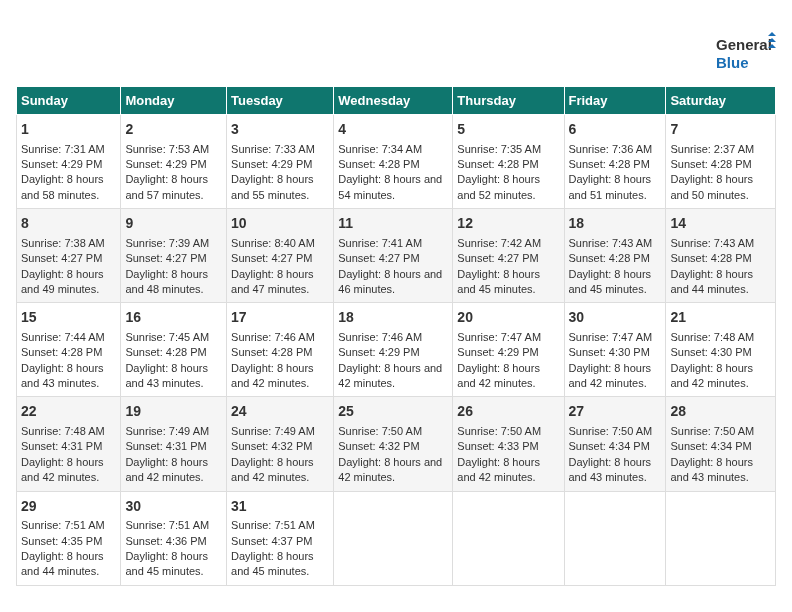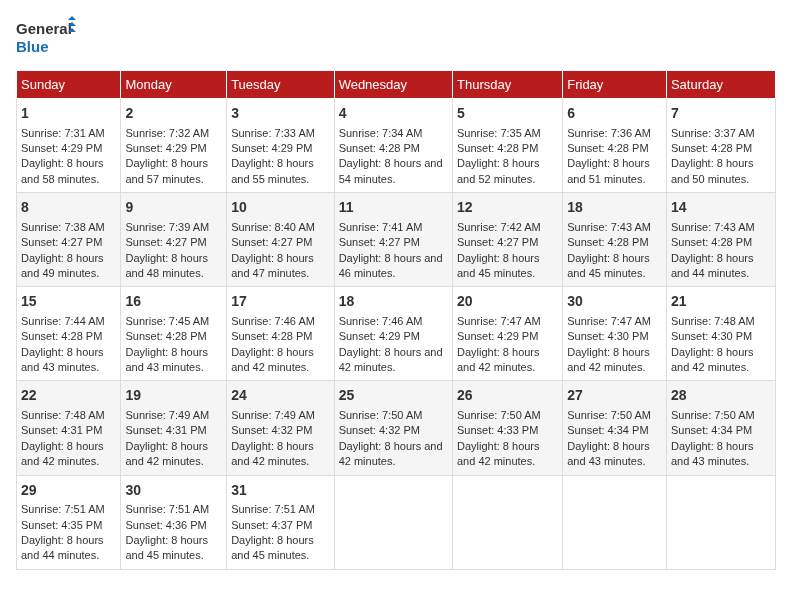--- a/index.html
+++ b/index.html
@@ -5,23 +5,24 @@
     * { box-sizing: border-box; margin: 0; padding: 0; }
     body {
       font-family: Arial, sans-serif;
       background: #fff;
       width: 792px;
       min-height: 612px;
       padding: 16px;
     }
     .header-area {
       display: flex;
-      justify-content: flex-start;
+      justify-content: flex-end;
       align-items: flex-start;
       margin-bottom: 10px;
+      margin-top: 16px;
     }
     .logo {
       display: flex;
       align-items: center;
       gap: 4px;
     }
     .title-area {
       text-align: right;
     }
     .main-title {
@@ -32,26 +33,26 @@
     .subtitle {
       font-size: 15px;
       color: #555;
     }
     table {
       width: 100%;
       border-collapse: collapse;
       font-size: 11px;
     }
     thead tr th {
-      background-color: #b91c1c;
+      background-color: #0f766e;
       color: #fff;
       padding: 6px 4px;
       text-align: left;
       font-size: 13px;
-      font-weight: normal;
+      font-weight: bold;
       border: 1px solid #fff;
     }
     tbody tr td {
       vertical-align: top;
       padding: 5px 4px;
       border: 1px solid #ddd;
       color: #333;
       line-height: 1.4;
       background: #fff;
     }
@@ -98,26 +99,26 @@
         <th>Tuesday</th>
         <th>Wednesday</th>
         <th>Thursday</th>
         <th>Friday</th>
         <th>Saturday</th>
       </tr>
   </thead>
   <tbody id="calendar-body">
   <tr>
         <td><span class="day-num">1</span><span>Sunrise: 7:31 AM</span><br><span>Sunset: 4:29 PM</span><br><span>Daylight: 8 hours and 58 minutes.</span></td>
-        <td><span class="day-num">2</span><span>Sunrise: 7:32 AM</span><br><span>Sunset: 4:29 PM</span><br><span>Daylight: 8 hours and 57 minutes.</span></td>
+        <td><span class="day-num">2</span><span>Sunrise: 7:53 AM</span><br><span>Sunset: 4:29 PM</span><br><span>Daylight: 8 hours and 57 minutes.</span></td>
         <td><span class="day-num">3</span><span>Sunrise: 7:33 AM</span><br><span>Sunset: 4:29 PM</span><br><span>Daylight: 8 hours and 55 minutes.</span></td>
         <td><span class="day-num">4</span><span>Sunrise: 7:34 AM</span><br><span>Sunset: 4:28 PM</span><br><span>Daylight: 8 hours and 54 minutes.</span></td>
         <td><span class="day-num">5</span><span>Sunrise: 7:35 AM</span><br><span>Sunset: 4:28 PM</span><br><span>Daylight: 8 hours and 52 minutes.</span></td>
         <td><span class="day-num">6</span><span>Sunrise: 7:36 AM</span><br><span>Sunset: 4:28 PM</span><br><span>Daylight: 8 hours and 51 minutes.</span></td>
-        <td><span class="day-num">7</span><span>Sunrise: 3:37 AM</span><br><span>Sunset: 4:28 PM</span><br><span>Daylight: 8 hours and 50 minutes.</span></td>
+        <td><span class="day-num">7</span><span>Sunrise: 2:37 AM</span><br><span>Sunset: 4:28 PM</span><br><span>Daylight: 8 hours and 50 minutes.</span></td>
       </tr>
       <tr>
         <td><span class="day-num">8</span><span>Sunrise: 7:38 AM</span><br><span>Sunset: 4:27 PM</span><br><span>Daylight: 8 hours and 49 minutes.</span></td>
         <td><span class="day-num">9</span><span>Sunrise: 7:39 AM</span><br><span>Sunset: 4:27 PM</span><br><span>Daylight: 8 hours and 48 minutes.</span></td>
         <td><span class="day-num">10</span><span>Sunrise: 8:40 AM</span><br><span>Sunset: 4:27 PM</span><br><span>Daylight: 8 hours and 47 minutes.</span></td>
         <td><span class="day-num">11</span><span>Sunrise: 7:41 AM</span><br><span>Sunset: 4:27 PM</span><br><span>Daylight: 8 hours and 46 minutes.</span></td>
         <td><span class="day-num">12</span><span>Sunrise: 7:42 AM</span><br><span>Sunset: 4:27 PM</span><br><span>Daylight: 8 hours and 45 minutes.</span></td>
         <td><span class="day-num">18</span><span>Sunrise: 7:43 AM</span><br><span>Sunset: 4:28 PM</span><br><span>Daylight: 8 hours and 45 minutes.</span></td>
         <td><span class="day-num">14</span><span>Sunrise: 7:43 AM</span><br><span>Sunset: 4:28 PM</span><br><span>Daylight: 8 hours and 44 minutes.</span></td>
       </tr>

